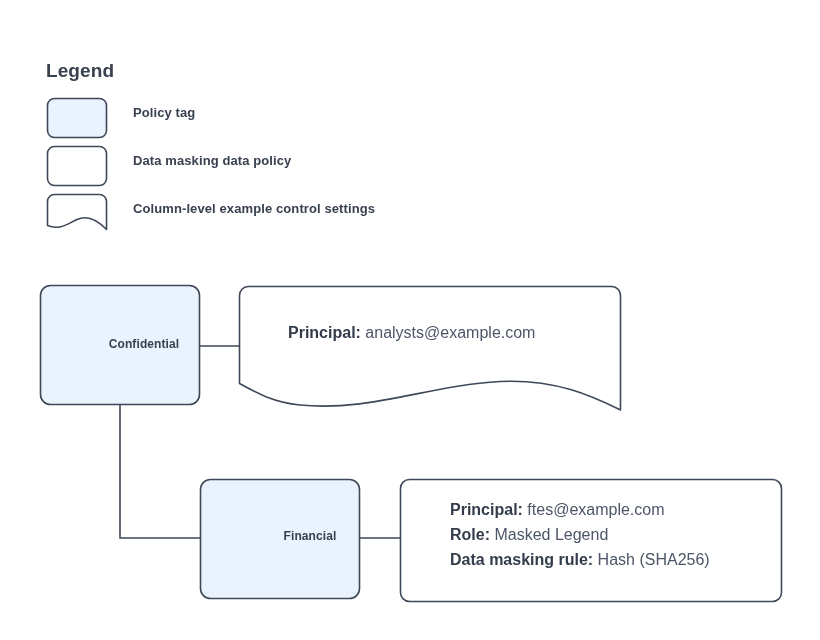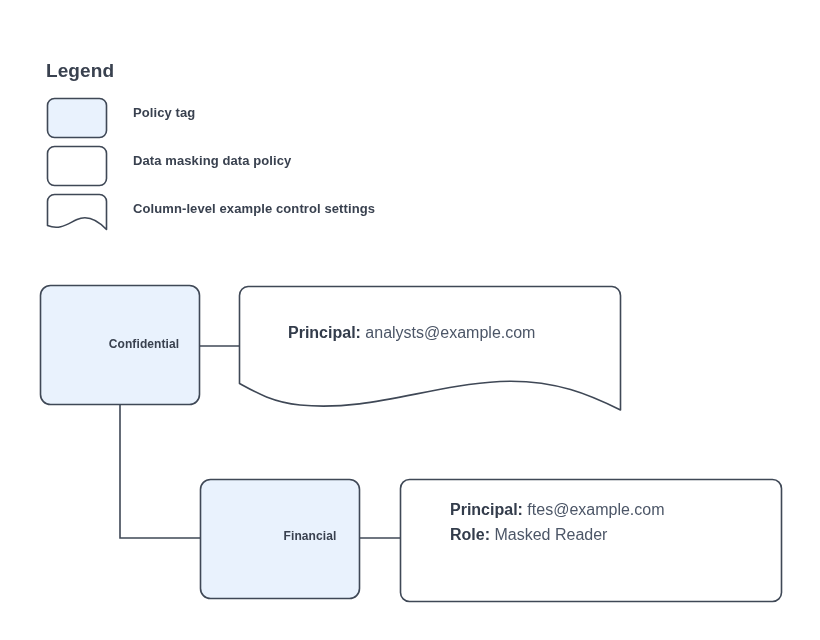--- a/index.html
+++ b/index.html
@@ -135,15 +135,19 @@
   </div>
 </div>
 
 <div class="detail" id="detail-mask">
   <div class="detail-row">
     <span class="k">Principal:</span>
     <span class="v">ftes@example.com</span>
   </div>
   <div class="detail-row">
     <span class="k">Role:</span>
-    <span class="v">Masked Reader</span>
+    <span class="v">Masked Legend</span>
+  </div>
+  <div class="detail-row">
+    <span class="k">Data masking rule:</span>
+    <span class="v">Hash (SHA256)</span>
   </div>
 </div>
 
 </body></html>

